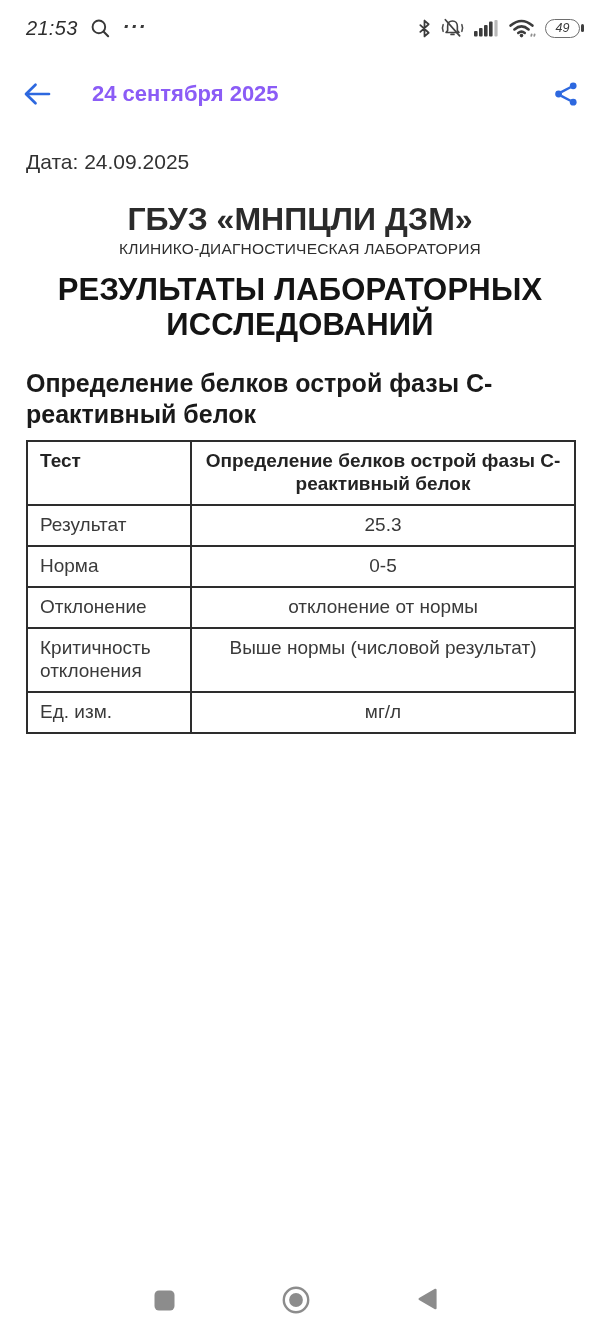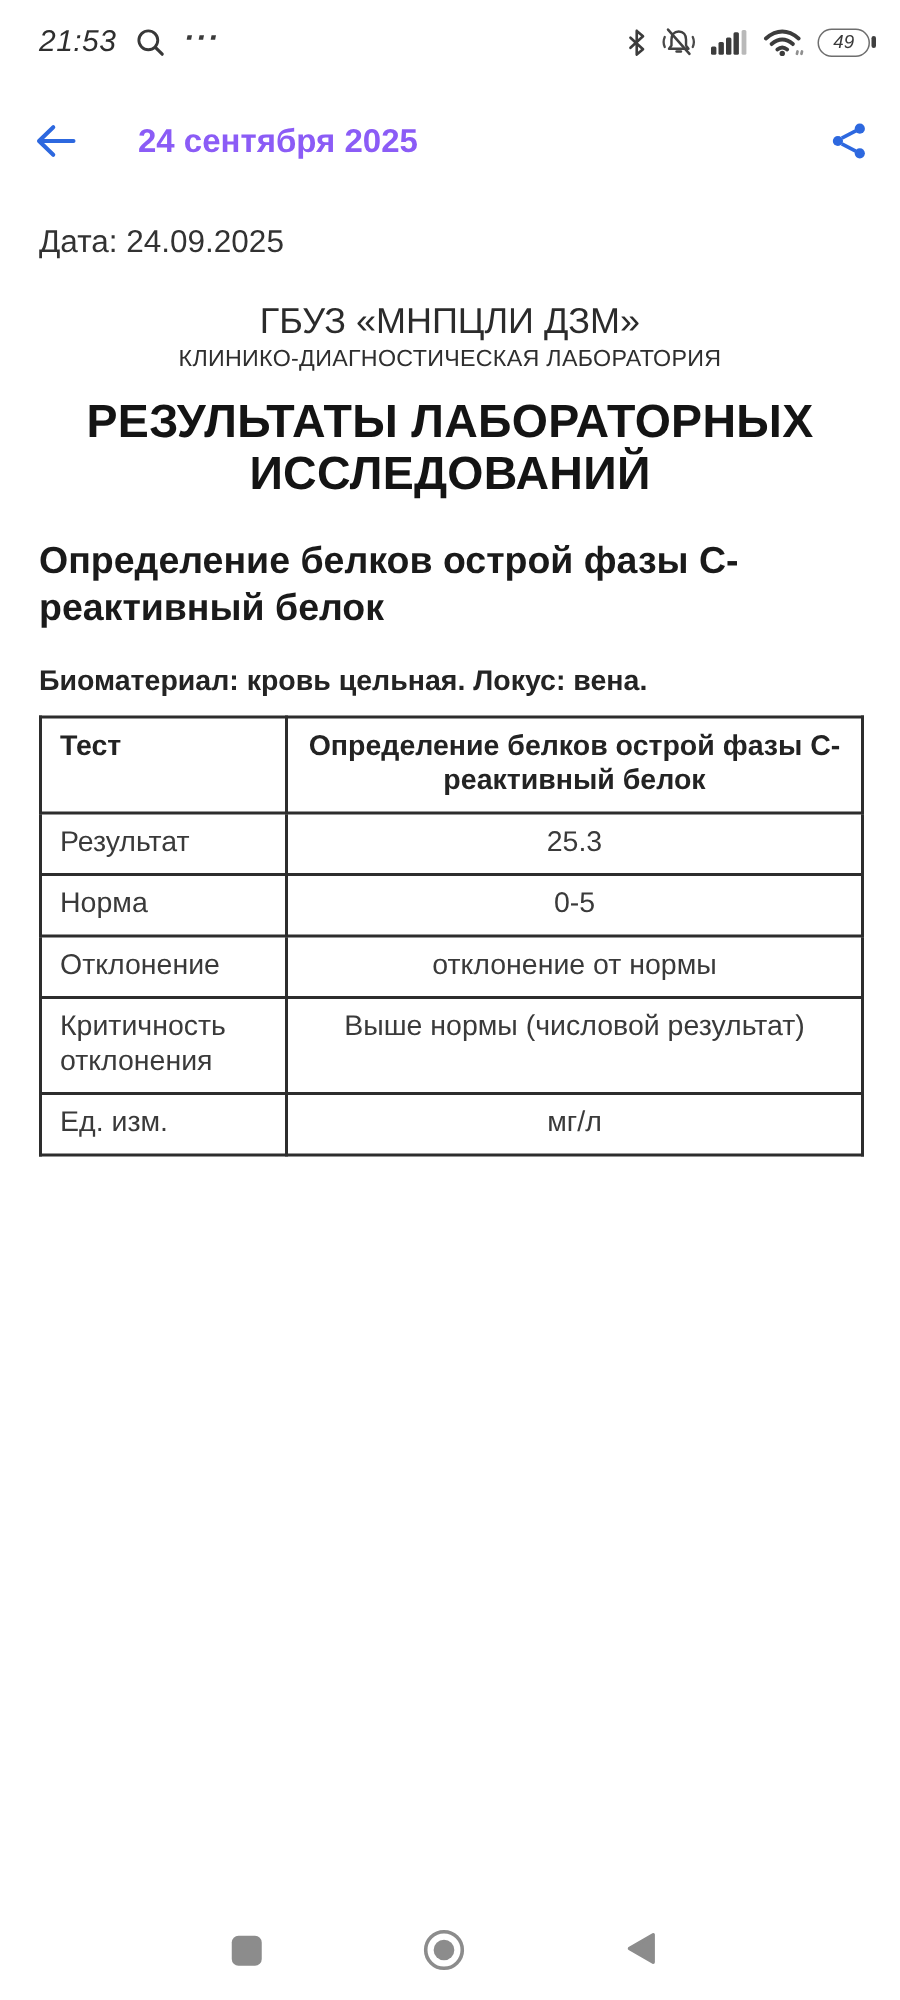--- a/index.html
+++ b/index.html
@@ -42,21 +42,21 @@
     padding: 0 22px;
   }
   .back-btn { width: 30px; height: 26px; cursor: pointer; }
   .header-title { font-size: 22px; font-weight: 700; color: #8b5cf6; margin-left: 40px; flex: 1; }
   .share-btn { width: 24px; height: 26px; cursor: pointer; }
 
   
   .doc { padding: 0 26px; }
   .date-line   { margin: 26px 0 0; font-size: 21px; color: #323232; }
   .policy-line { margin: 29px 0 0; font-size: 21px; color: #323232; }
-  .org-name    { margin: 27px 0 0; text-align: center; font-size: 24px; font-weight: 400; color: #2b2b2b; }
+  .org-name    { margin: 27px 0 0; text-align: center; font-size: 32px; font-weight: 700; color: #2b2b2b; }
   .org-sub     { margin: 2px 0 0;  text-align: center; font-size: 15.5px; color: #2e2e2e; letter-spacing: .2px; }
   .main-title  { margin: 14px 0 0; text-align: center; font-size: 31px; font-weight: 700; color: #141414; line-height: 1.13; letter-spacing: .2px; }
   .test-title  { margin: 26px 0 0; font-size: 25px; font-weight: 700; color: #1a1a1a; line-height: 1.22; }
   .biomaterial { margin: 24px 0 0; font-size: 19px; font-weight: 700; color: #242424; }
 
   table.results {
     margin-top: 11px;
     width: 100%;
     border-collapse: collapse;
   }
@@ -154,21 +154,20 @@
 <div class="doc">
   <p class="date-line">Дата: 24.09.2025</p>
 
   <div class="org-name">ГБУЗ «МНПЦЛИ ДЗМ»</div>
   <div class="org-sub">КЛИНИКО-ДИАГНОСТИЧЕСКАЯ ЛАБОРАТОРИЯ</div>
 
   <h1 class="main-title">РЕЗУЛЬТАТЫ ЛАБОРАТОРНЫХ ИССЛЕДОВАНИЙ</h1>
 
   <h2 class="test-title">Определение белков острой фазы С-реактивный белок</h2>
 
-  <p class="biomaterial">Биоматериал: кровь цельная. Локус: вена.</p>
 
   <table class="results">
     <tbody>
       <tr class="row-header">
         <td class="cell-label">Тест</td>
         <td class="cell-value">Определение белков острой фазы С-реактивный белок</td>
       </tr>
       <tr>
         <td class="cell-label">Результат</td>
         <td class="cell-value">25.3</td>

